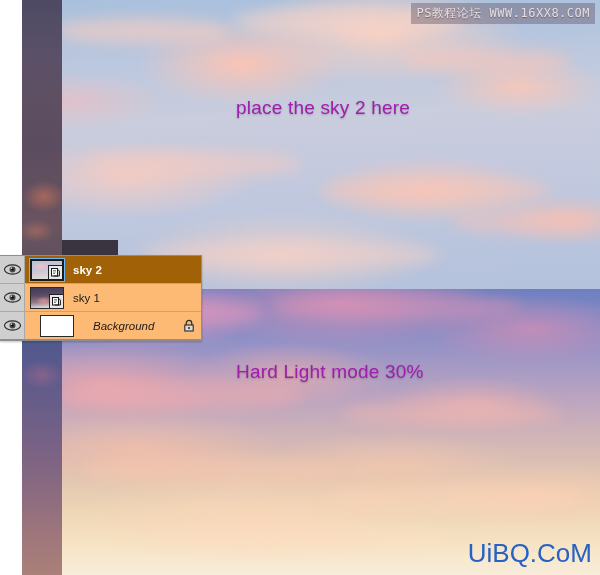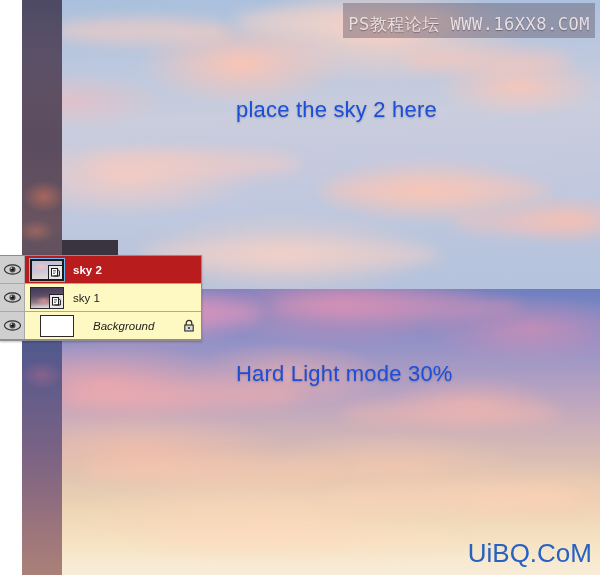--- a/index.html
+++ b/index.html
@@ -126,42 +126,42 @@
         #796284 56%,
         #8a6a80 70%,
         #9c757c 84%,
         #ab8079 100%);
     z-index:3;
   }
 
   
   .caption {
     position:absolute;
-    color:#1d4ed8;
-    font-size:22px;
+    color:#a21caf;
+    font-size:19px;
     font-weight:400;
     letter-spacing:.2px;
     white-space:nowrap;
     text-shadow:0 1px 2px rgba(70,70,90,.35);
     z-index:8;
     font-family:"Liberation Sans", sans-serif;
   }
   #cap-top    { left:236px; top:97px; }
   #cap-bottom { left:236px; top:361px; }
 
   
   .watermark-top {
     position:absolute; right:5px; top:3px;
     z-index:9;
     font-family:"DejaVu Sans Mono", monospace;
-    font-size:17px;
+    font-size:12px;
     letter-spacing:.5px;
     color:#e9dfe0;
     background:rgba(96,84,100,.42);
-    padding:10px 5px 2px 5px;
+    padding:2px 5px 2px 5px;
     white-space:nowrap;
     text-shadow:0 1px 1px rgba(60,50,70,.5);
     text-align:right;
   }
 
   
   .logo-bottom {
     position:absolute; right:8px; bottom:6px;
     z-index:9;
     font-family:"Liberation Sans", sans-serif;
@@ -181,24 +181,24 @@
     border:1px solid #8e8e8e;
     border-left:none;
     box-shadow:0 1px 2px rgba(0,0,0,.25);
   }
   .layer-row {
     position:relative;
     display:flex;
     align-items:center;
     height:28px;
     border-bottom:1px solid #a9a9a9;
-    background:#fef9c3;
+    background:#fdba74;
   }
   .layer-row:last-child { border-bottom:1px solid #8e8e8e;gap:10px; }
-  .layer-row.selected { background:#b91c1c; }
+  .layer-row.selected { background:#a16207; }
 
   .eye-cell {
     width:25px; height:100%;
     display:flex; align-items:center; justify-content:center;
     background:#cfcfcf;
     border-right:1px solid #a9a9a9;
     flex:0 0 25px;
   }
   .layer-row.selected .eye-cell { background:#cfcfcf; }
 

